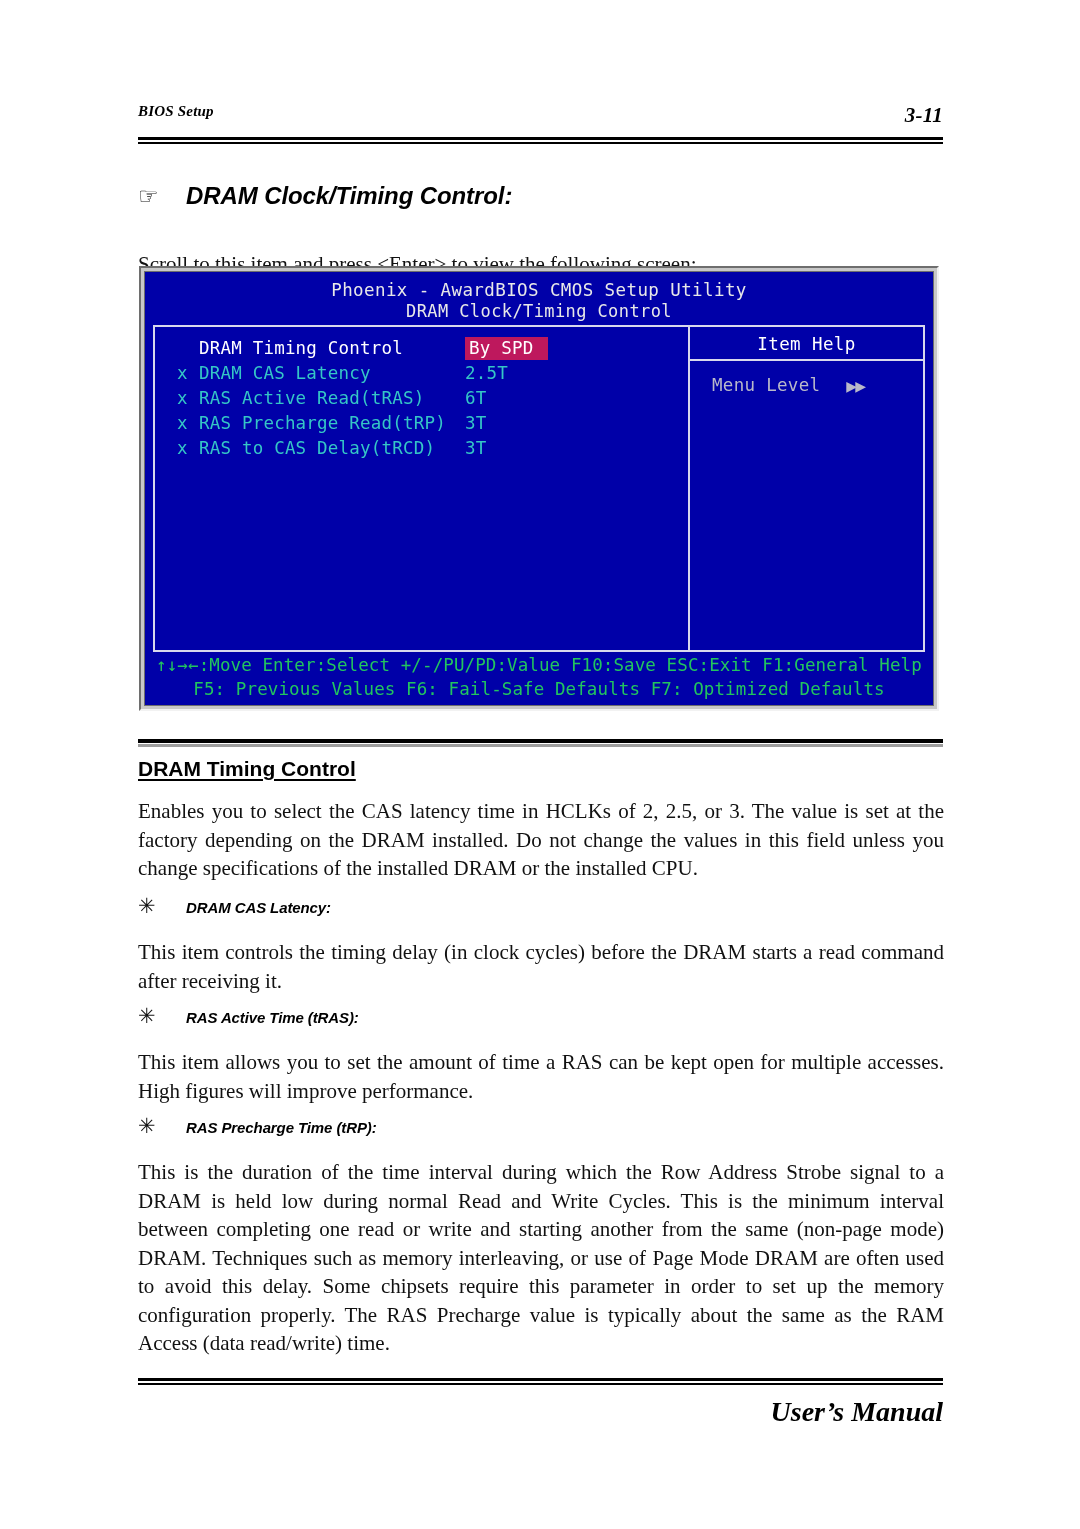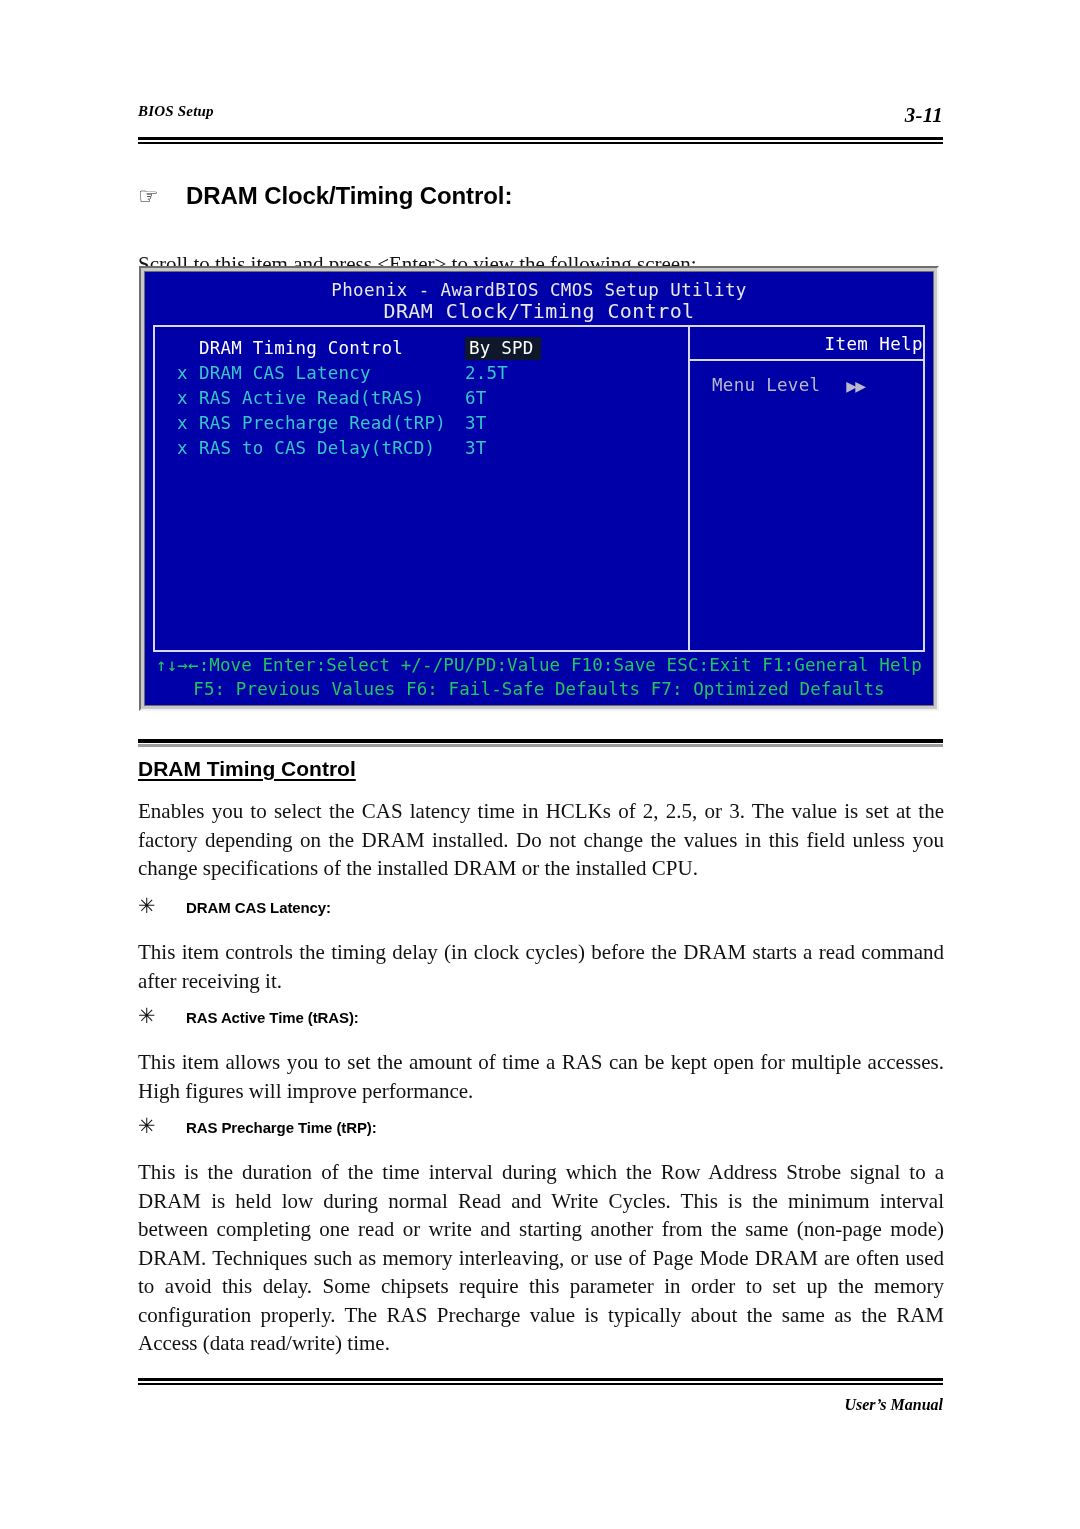--- a/index.html
+++ b/index.html
@@ -121,20 +121,21 @@
   }
   .bullet-glyph.hand {
     font-size: 23px;
   }
   .bullet-text {
     font-family: "Liberation Sans", sans-serif;
     font-weight: bold;
     font-size: 24px;
     letter-spacing: -0.1px;
     white-space: nowrap;
+    font-style: italic;
   }
   .bullet-text.small {
     font-size: 15px;
   }
 
   .subheading {
     position: absolute;
     left: 138px;
     font-family: "Liberation Sans", sans-serif;
     font-weight: bold;
@@ -196,21 +197,21 @@
     letter-spacing: 0.4px;
     white-space: nowrap;
   }
   .bios-subtitle {
     position: absolute;
     left: 0;
     top: 29px;
     width: 100%;
     text-align: center;
     color: #e8e8e8;
-    font-size: 20px;
+    font-size: 17px;
     line-height: 21px;
     letter-spacing: 0.4px;
     white-space: nowrap;
   }
 
   
   .bios-body {
     position: absolute;
     left: 8px;
     top: 53px;
@@ -257,39 +258,39 @@
     left: 288px;
     top: 0;
   }
   .bios-row.active {
     color: #ffffff;
   }
   .bios-row.disabled {
     color: #35c6c6;
   }
   .value-hl {
-    background: #0f172a;
+    background: #be185d;
     color: #ffffff;
-    padding: 1px 8px 2px 4px;
+    padding: 1px 15px 2px 4px;
   }
 
   .bios-right {
     position: absolute;
     left: 535px;
     top: 0;
     right: 0;
     bottom: 0;
   }
   .itemhelp-title {
     position: absolute;
     left: 0; top: 0;
     width: 100%;
     height: 34px;
     line-height: 34px;
-    text-align: right;
+    text-align: center;
     color: #ffffff;
     font-size: 17.5px;
     letter-spacing: 0.4px;
     border-bottom: 2px solid #d8d8ec;
     box-sizing: border-box;
   }
   .menulevel {
     position: absolute;
     left: 22px;
     top: 48px;
@@ -322,21 +323,21 @@
   }
 
   
   .footer-right {
     position: absolute;
     right: 137px;
     top: 1396px;
     font-family: "Liberation Serif", serif;
     font-weight: bold;
     font-style: italic;
-    font-size: 16px;
+    font-size: 28px;
     white-space: nowrap;
   }
 </style>
 </head>
 <body>
 
 <div class="page">
 
   <div class="runhead">
     <div class="runhead-left">BIOS Setup</div>

